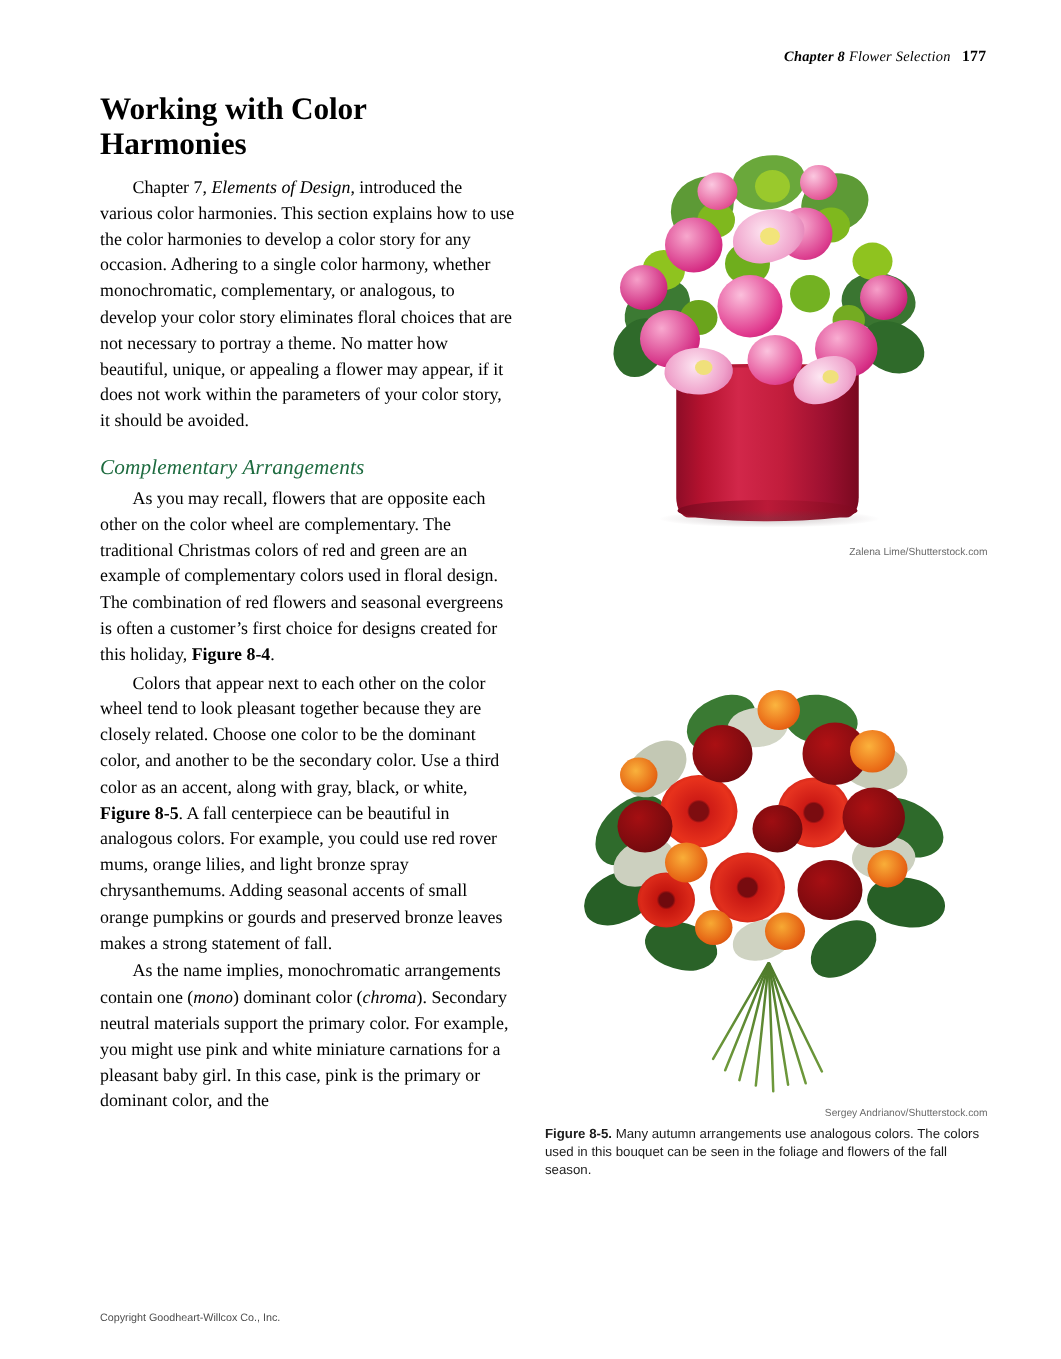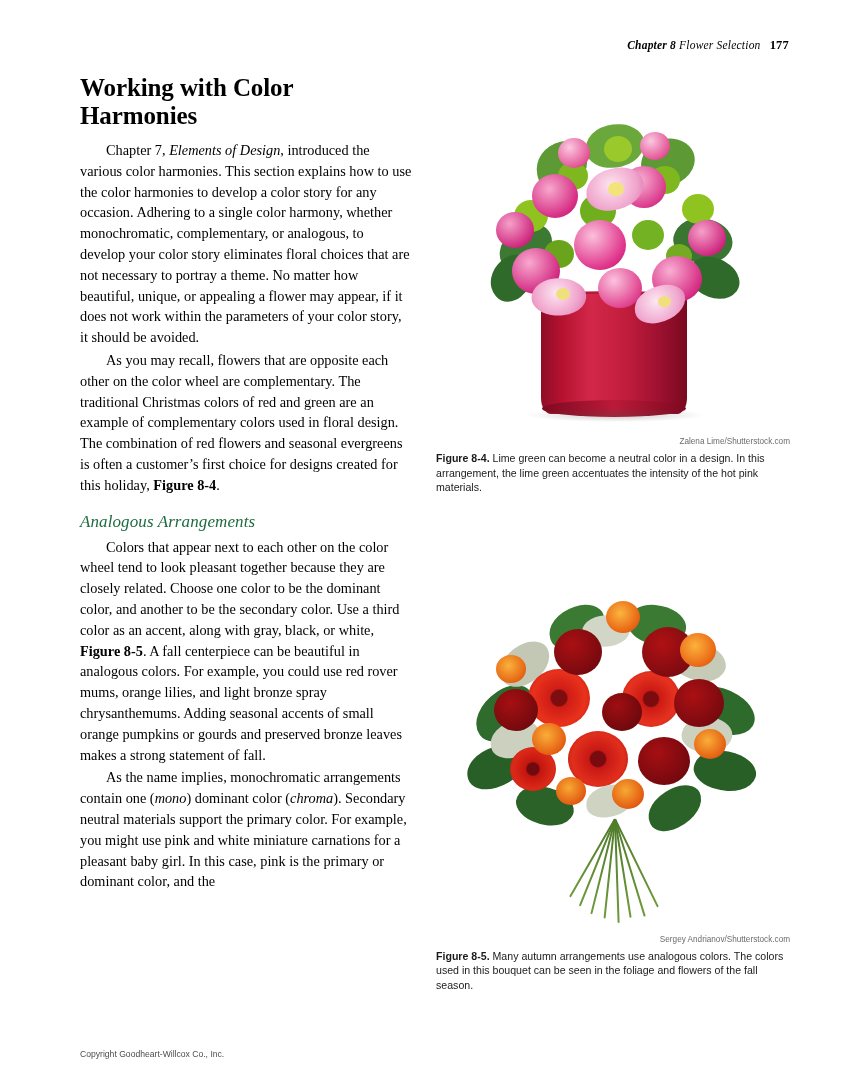--- a/index.html
+++ b/index.html
@@ -214,25 +214,25 @@
   </div>
 
   <div class="col-left">
 
     <h1 class="page-title">Working with Color Harmonies</h1>
 
     <p class="body-text">
       <span>Chapter 7, </span><span class="i">Elements of Design</span><span>, introduced the various color harmonies. This section explains how to use the color harmonies to develop a color story for any occasion. Adhering to a single color harmony, whether monochromatic, complementary, or analogous, to develop your color story eliminates floral choices that are not necessary to portray a theme. No matter how beautiful, unique, or appealing a flower may appear, if it does not work within the parameters of your color story, it should be avoided.</span>
     </p>
 
+    <h2 class="section-head">Complementary Arrangements</h2>
     <p class="body-text">
       <span>As you may recall, flowers that are opposite each other on the color wheel are complementary. The traditional Christmas colors of red and green are an example of complementary colors used in floral design. The combination of red flowers and seasonal evergreens is often a customer’s first choice for designs created for this holiday, </span><span class="b">Figure 8-4</span><span>.</span>
     </p>
 
-    <h2 class="section-head">Analogous Arrangements</h2>
     <p class="body-text">
       <span>Colors that appear next to each other on the color wheel tend to look pleasant together because they are closely related. Choose one color to be the dominant color, and another to be the secondary color. Use a third color as an accent, along with gray, black, or white, </span><span class="b">Figure 8-5</span><span>. A fall centerpiece can be beautiful in analogous colors. For example, you could use red rover mums, orange lilies, and light bronze spray chrysanthemums. Adding seasonal accents of small orange pumpkins or gourds and preserved bronze leaves makes a strong statement of fall.</span>
     </p>
 
     <p class="body-text">
       <span>As the name implies, monochromatic arrangements contain one (</span><span class="i">mono</span><span>) dominant color (</span><span class="i">chroma</span><span>). Secondary neutral materials support the primary color. For example, you might use pink and white miniature carnations for a pleasant baby girl. In this case, pink is the primary or dominant color, and the</span>
     </p>
   </div>
 
   <div class="col-right">
@@ -278,24 +278,20 @@
           <div class="leafy" style="left:150px; top:60px;  width:58px; height:42px; background:radial-gradient(circle at 44% 40%, #fde4f0, #f0a5cd 62%, #d96aa8); transform:rotate(-6deg);"></div>
           <div class="blob" style="left:172px; top:74px;  width:16px; height:14px; background:#f2e47a;"></div>
           <div class="leafy" style="left:96px;  top:170px; width:54px; height:38px; background:radial-gradient(circle at 44% 40%, #fde7f2, #efa0ca 62%, #d8639f); transform:rotate(10deg);"></div>
           <div class="leafy" style="left:198px; top:178px; width:52px; height:36px; background:radial-gradient(circle at 44% 40%, #fde7f2, #f0a8cf 62%, #da6ea6); transform:rotate(-12deg);"></div>
           <div class="blob" style="left:120px; top:180px; width:14px; height:12px; background:#f0e07b;"></div>
           <div class="blob" style="left:222px; top:188px; width:13px; height:11px; background:#f0e07b;"></div>
         </div>
       </div>
 
       <div class="credit">Zalena Lime/Shutterstock.com</div>
-      <figcaption class="caption">
-        <span class="cap-label">Figure 8-4.</span>
-        <span>Lime green can become a neutral color in a design. In this arrangement, the lime green accentuates the intensity of the hot pink materials.</span>
-      </figcaption>
     </figure>
 
     <figure class="figure" style="margin-top:76px;">
       <div class="figure-image art2" aria-label="Hand-tied autumn bouquet of red roses, red gerbera daisies, orange alstroemeria and gray-green foliage">
 
         <div class="stems">
           <div class="stem" style="left:58px; height:98px; transform:rotate(-26deg);"></div>
           <div class="stem" style="left:58px; height:102px; transform:rotate(-17deg);"></div>
           <div class="stem" style="left:58px; height:100px; transform:rotate(-9deg);"></div>
           <div class="stem" style="left:58px; height:104px; transform:rotate(-2deg);"></div>

